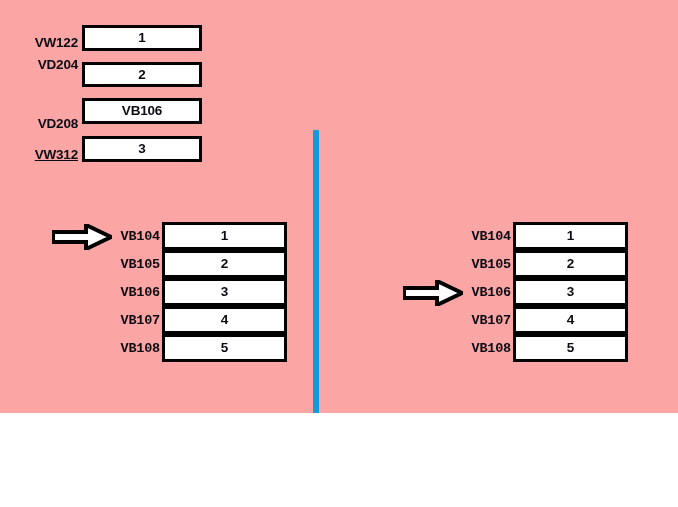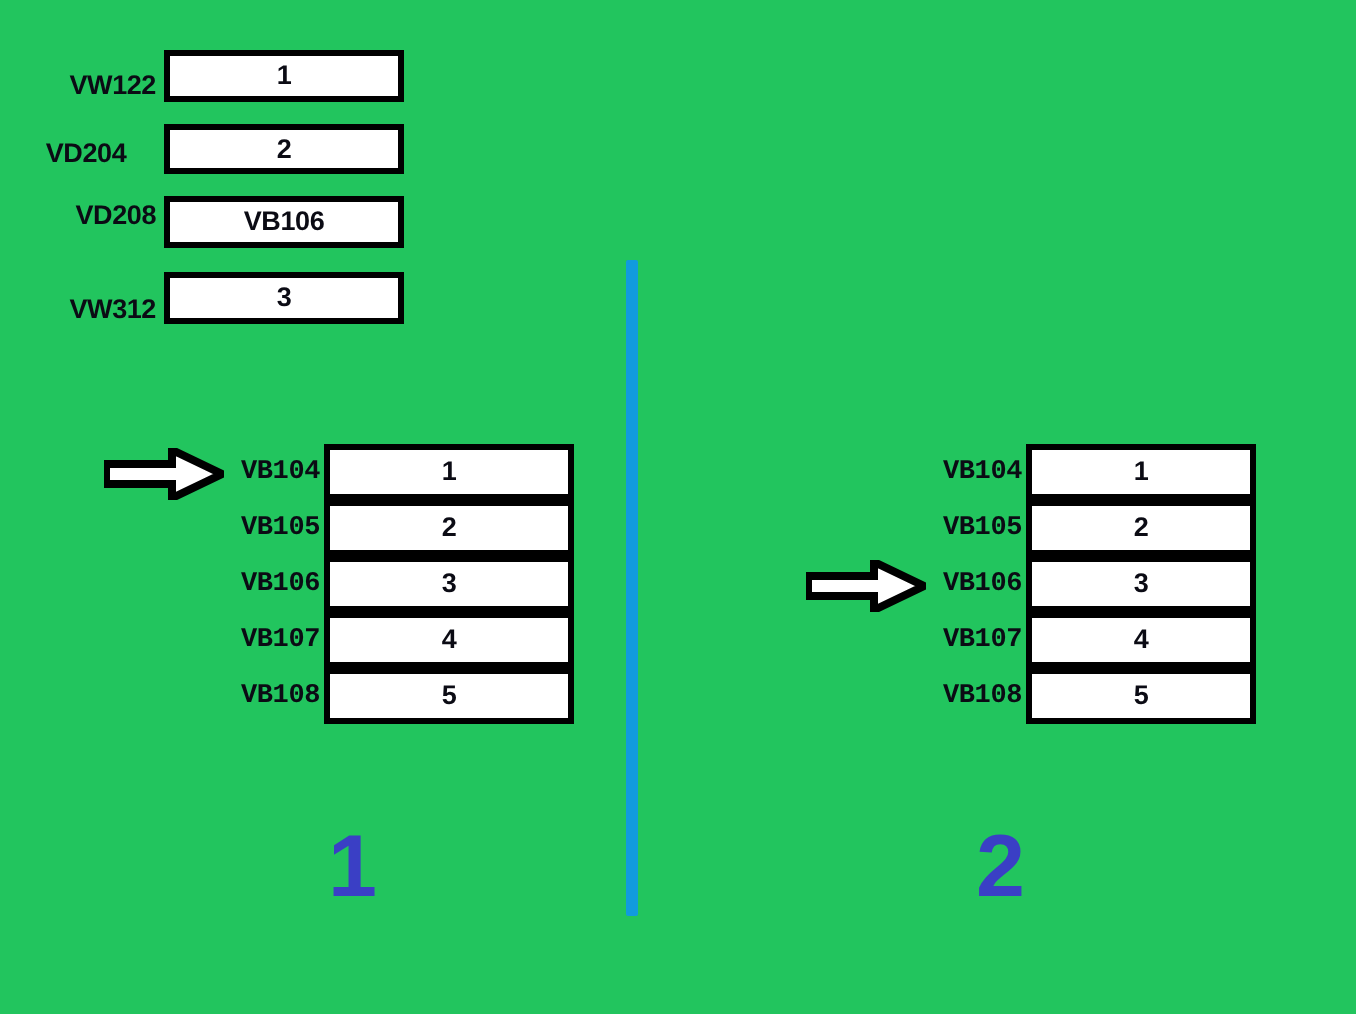--- a/index.html
+++ b/index.html
@@ -7,22 +7,22 @@
     margin: 0;
     padding: 0;
     background: #ffffff;
   }
   body {
     font-family: "Liberation Sans", "DejaVu Sans", sans-serif;
   }
   #canvas {
     position: relative;
     width: 678px;
-    height: 507px;
-    background: #22c55e;
+    height: 413px;
+    background: #fca5a5;
     overflow: hidden;
   }
 
   
   .row-label {
     position: absolute;
     font-weight: bold;
     font-size: 13.5px;
     color: #0b0b14;
     letter-spacing: -0.2px;
@@ -87,31 +87,31 @@
 
 <div id="canvas">
 
   <div>
 
     <div class="row-label top-label" style="left:8px; top:36px;">VW122</div>
     <div class="cell" style="left:82px; top:25px; width:120px; height:26px;">
       <span class="cell-value">1</span>
     </div>
 
-    <div class="row-label top-label" style="left:8px; top:70px;text-align:center;">VD204</div>
+    <div class="row-label top-label" style="left:8px; top:58px;">VD204</div>
     <div class="cell" style="left:82px; top:62px; width:120px; height:25px;">
       <span class="cell-value">2</span>
     </div>
 
-    <div class="row-label top-label" style="left:8px; top:101px;">VD208</div>
+    <div class="row-label top-label" style="left:8px; top:117px;">VD208</div>
     <div class="cell" style="left:82px; top:98px; width:120px; height:26px;">
       <span class="cell-value">VB106</span>
     </div>
 
-    <div class="row-label top-label" style="left:8px; top:148px;">VW312</div>
+    <div class="row-label top-label" style="left:8px; top:148px;text-decoration:underline;">VW312</div>
     <div class="cell" style="left:82px; top:136px; width:120px; height:26px;">
       <span class="cell-value">3</span>
     </div>
 
   </div>
 
   <div id="divider"></div>
 
   <div>
 

